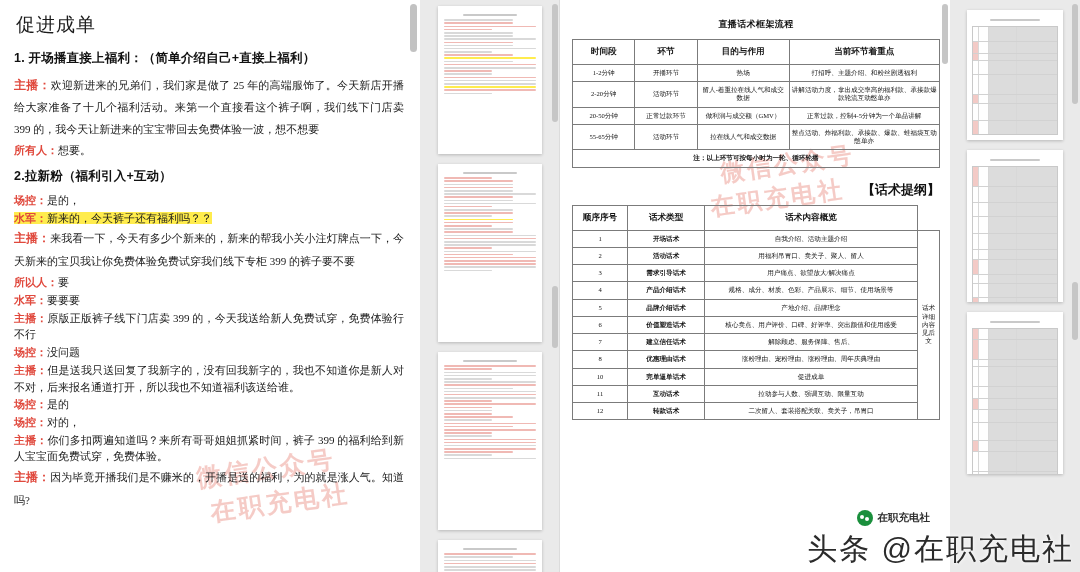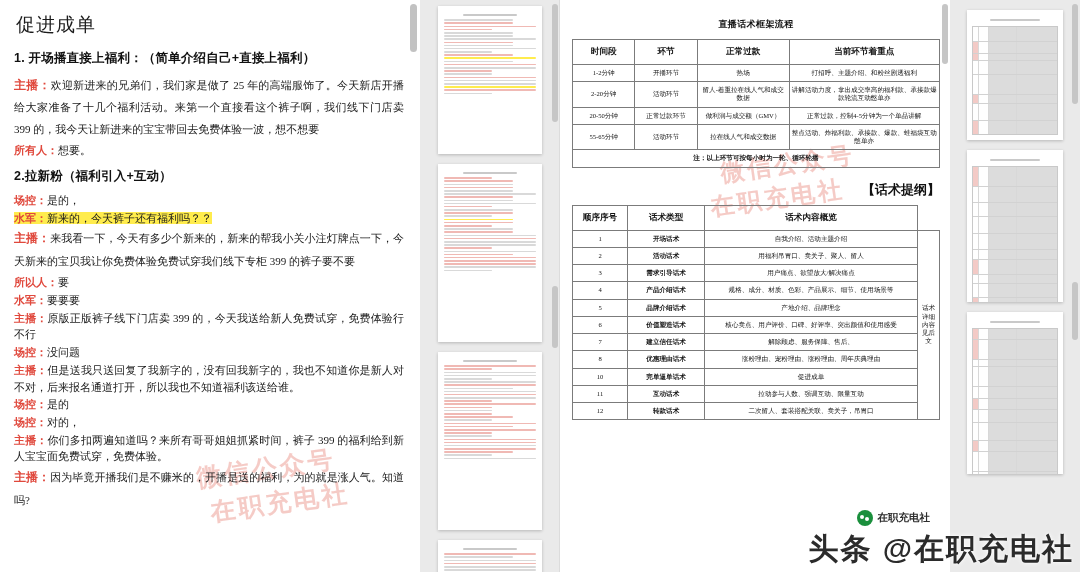--- a/index.html
+++ b/index.html
@@ -154,21 +154,21 @@
     text-align:right;font-weight:bold;font-size:13px;color:#111;
     font-family:Liberation Sans, sans-serif;
     margin:13px 0 6px 0;
   }
   .wm-r1{left:160px;top:148px;font-size:24px;letter-spacing:3px;transform:rotate(-8deg);}
   .wm-r2{left:150px;top:182px;font-size:24px;letter-spacing:3px;transform:rotate(-8deg);}
 
   
   .bigwm{
     position:absolute;right:6px;bottom:2px;
-    font-size:30px;font-weight:bold;color:#2b2b2b;
+    font-size:30px;font-weight:normal;color:#2b2b2b;
     font-family:"Liberation Sans","DejaVu Sans",sans-serif;
     letter-spacing:2px;z-index:40;
     text-shadow:0 0 2px #fff,0 0 5px #fff;
     white-space:nowrap;
   }
   .logo-badge{
     position:absolute;right:150px;bottom:46px;
     display:flex;align-items:center;gap:5px;z-index:40;
   }
   .logo-circle{
@@ -343,21 +343,21 @@
         <colgroup>
             <col style="width:17%">
             <col style="width:17%">
             <col style="width:25%">
             <col style="width:41%">
           </colgroup>
         <thead>
             <tr id="t1-head">
               <th>时间段</th>
               <th>环节</th>
-              <th>正常过款</th>
+              <th>目的与作用</th>
               <th>当前环节着重点</th>
             </tr>
           </thead>
         <tbody id="t1-body">
             <tr>
               <td class="">1-2分钟</td>
               <td class="">开播环节</td>
               <td>热场</td>
               <td>打招呼、主题介绍、和粉丝剧透福利</td>
             </tr>

